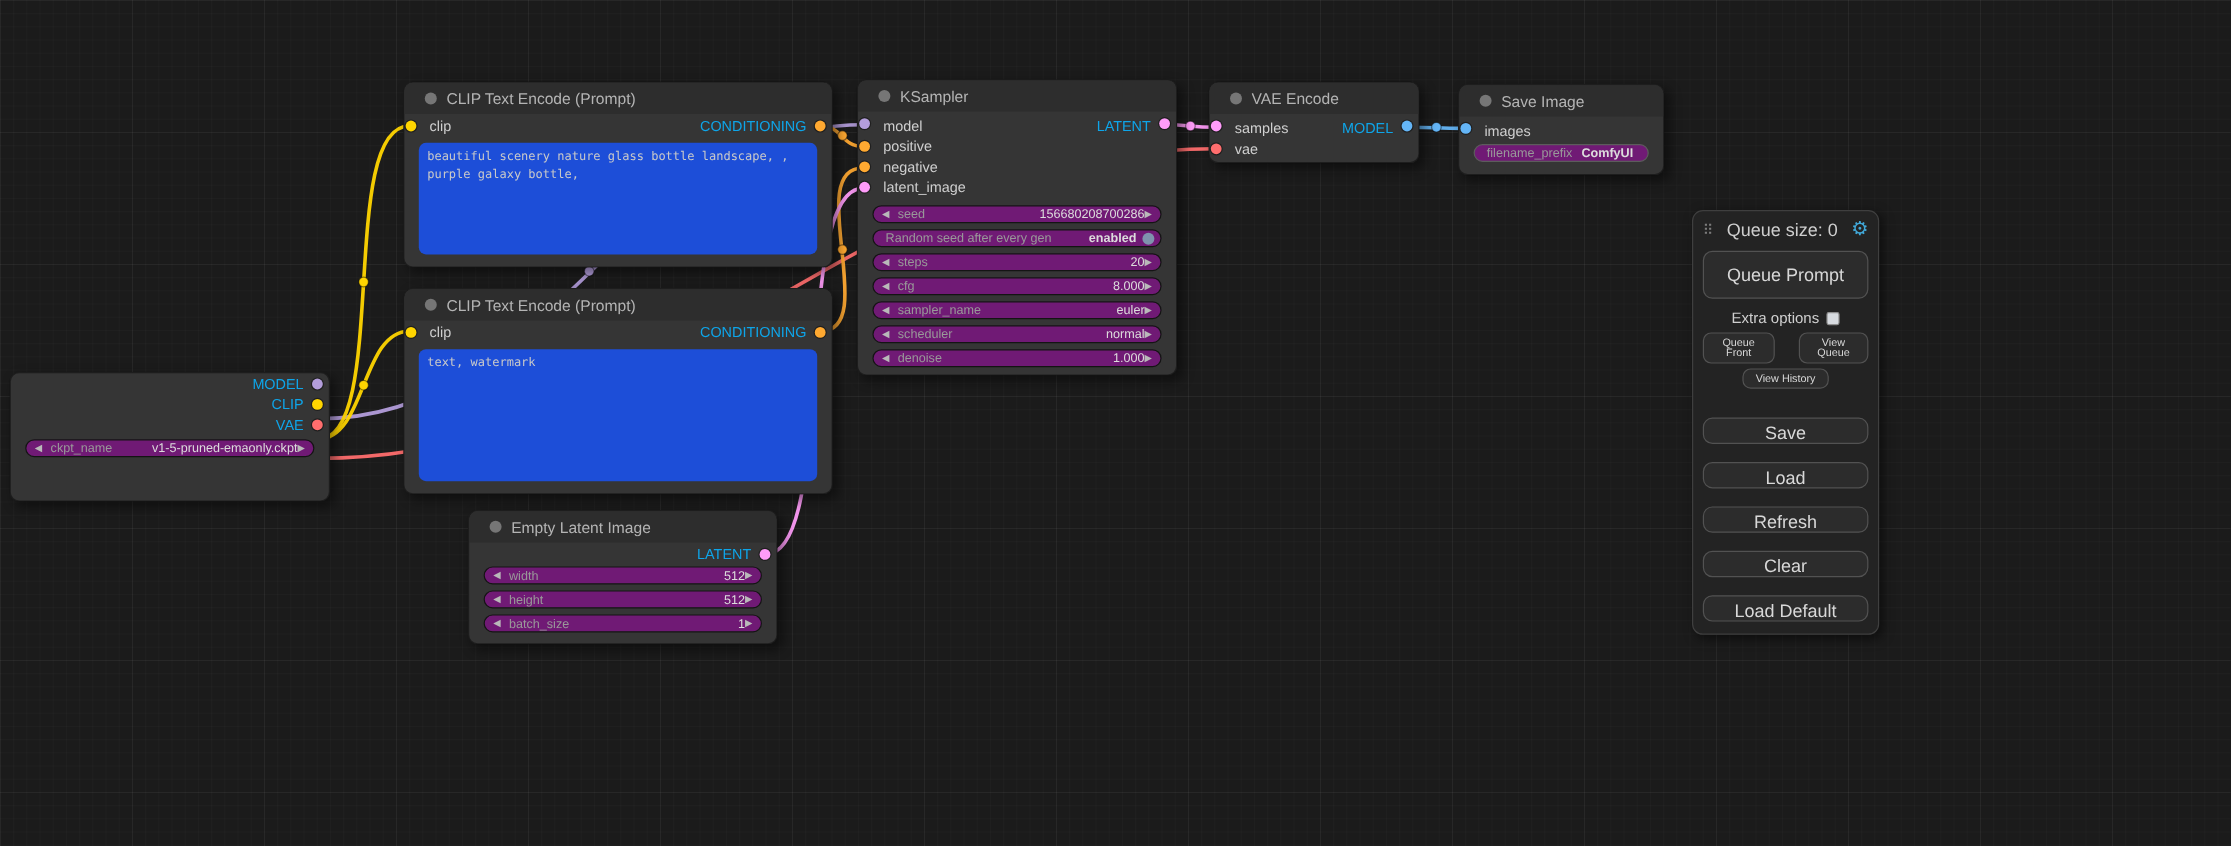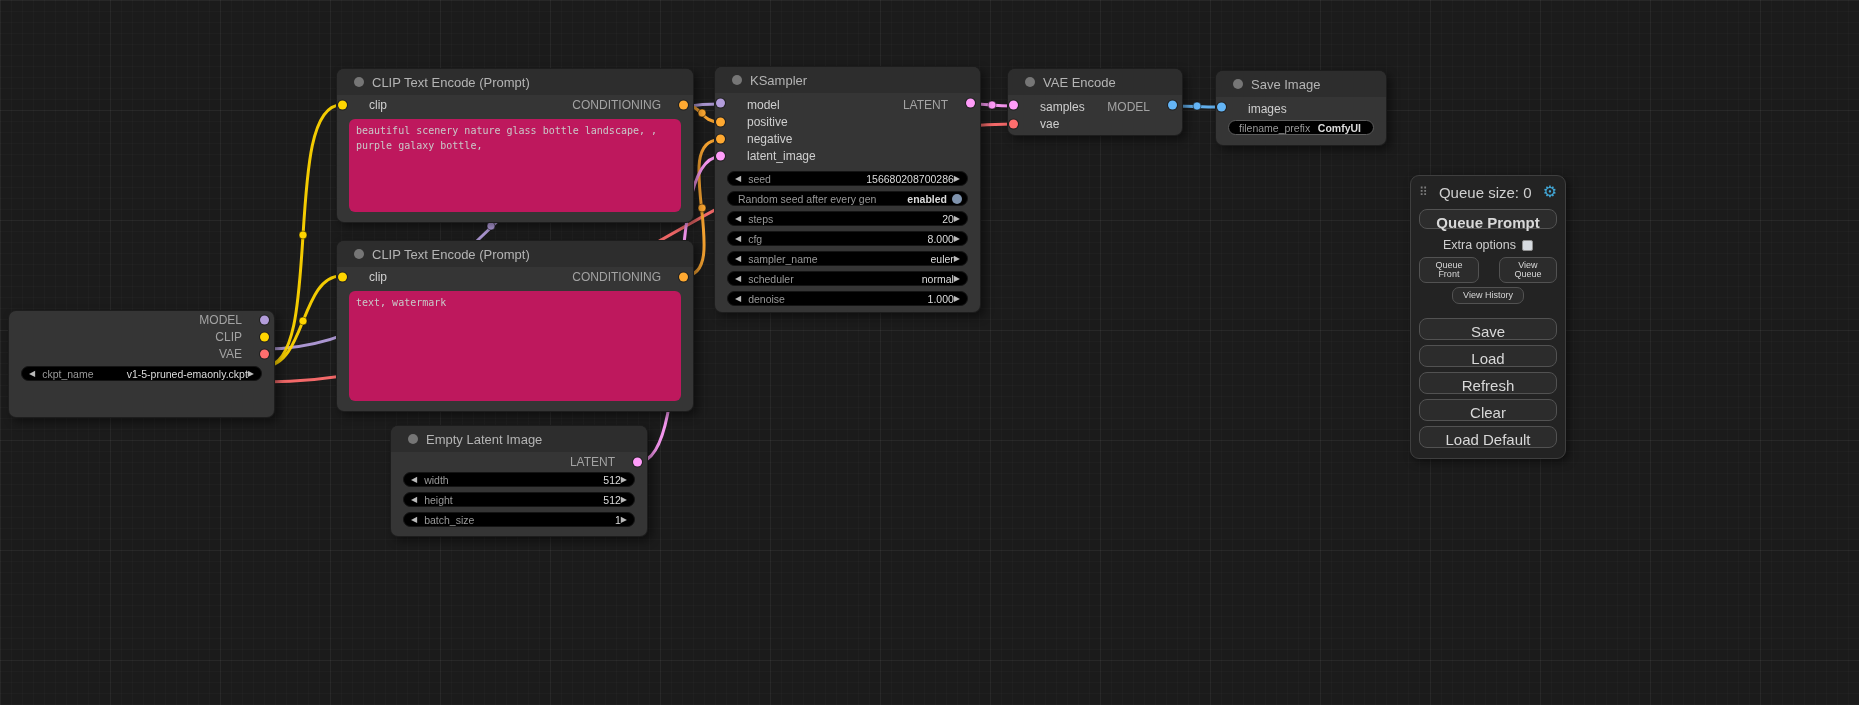--- a/index.html
+++ b/index.html
@@ -25,44 +25,44 @@
     position:absolute;background:#353535;border:1px solid rgba(0,0,0,.45);
     border-radius:8px;box-shadow:4px 4px 10px rgba(0,0,0,.45);
     display:flex;flex-direction:column;box-sizing:border-box;color:#ccc;
   }
   .node-title{
     height:26px;flex:0 0 26px;background:#2d2d2d;border-radius:7px 7px 0 0;
     display:flex;align-items:center;padding:0 17px;box-sizing:border-box;
   }
   .tdot{width:10px;height:10px;border-radius:50%;background:#767676;margin-right:8px;flex:0 0 auto;}
   .ttext{font-size:13px;color:#b4b4b4;white-space:nowrap;overflow:hidden;}
-  .slot-row{position:relative;height:17px;display:flex;align-items:center;padding:0 32px;font-size:12px;text-align:right;}
+  .slot-row{position:relative;height:17px;display:flex;align-items:center;padding:0 21px;font-size:12px;text-align:right;}
   .slot-row.tall{height:20px;}
   .in-label{color:#cfcfcf;}
-  .out-label{margin-left:auto;color:#a3a3a3;}
+  .out-label{margin-left:auto;color:#0ea5e9;}
   .dot{position:absolute;top:50%;transform:translateY(-50%);width:9px;height:9px;border-radius:50%;box-shadow:0 0 0 1px rgba(0,0,0,.4);}
   .dot.in{left:1px;}
   .dot.out{right:5px;}
   .c-model{background:#b39ddb}.c-clip{background:#ffd500}.c-vae{background:#ff6e6e}
   .c-cond{background:#ffa931}.c-latent{background:#ff9cf9}.c-image{background:#64b5f6}
 
   .widget{
-    height:15px;flex:0 0 15px;margin:0 12px 5px 12px;background:#000000;
+    height:15px;flex:0 0 15px;margin:0 12px 5px 12px;background:#701a75;
     border:1px solid #141414;border-radius:8px;display:flex;align-items:center;
     padding:0 7px;box-sizing:border-box;font-size:10.5px;color:#999;
   }
   .widget .arrow{font-size:8px;color:#b9b9b9;flex:0 0 auto;line-height:1;}
   .widget .wlabel{margin-left:7px;white-space:nowrap;}
   .widget .wvalue{margin-left:auto;margin-right:0;color:#dcdcdc;white-space:nowrap;}
   .widget.no-arrows .wlabel{margin-left:3px;}
   .widget.no-arrows .wvalue{margin-right:5px;font-weight:bold;}
   .widget.bordered{border:1px solid #5c5c5c;}
   .knob{width:10px;height:10px;border-radius:50%;background:#7f93ad;flex:0 0 auto;margin-right:-2px;}
   .textbox{
-    flex:1 1 auto;margin:4px 12px 10px 12px;background:#be185d;border-radius:6px;
+    flex:1 1 auto;margin:4px 12px 10px 12px;background:#1d4ed8;border-radius:6px;
     padding:5px 7px;font-family:"DejaVu Sans Mono",monospace;font-size:10px;
     line-height:1.45;color:#c9c9c9;white-space:pre-wrap;word-break:break-word;
     overflow:hidden;box-sizing:border-box;
   }
   .pad-top{padding-top:3px;}
 
   
   #menu{
     position:absolute;left:1410px;top:175px;width:156px;background:#232323;
     border:1px solid #3f3f3f;border-radius:9px;box-shadow:3px 3px 9px rgba(0,0,0,.5);
@@ -70,22 +70,22 @@
   }
   .menu-header{display:flex;align-items:center;height:18px;}
   .drag-handle{color:#7c7c7c;font-size:12px;cursor:grab;flex:0 0 auto;}
   .queue-size{flex:1 1 auto;text-align:center;font-size:15px;color:#cfcfcf;}
   .gear{color:#41a8d8;font-size:16px;line-height:1;flex:0 0 auto;cursor:pointer;}
   .btn{
     display:block;width:100%;box-sizing:border-box;background:#2c2c2c;color:#d8d8d8;
     border:1px solid #525252;border-radius:8px;font-family:"Liberation Sans",sans-serif;
     font-size:15px;line-height:1;padding:5px 0;text-align:center;cursor:pointer;
   }
-  .btn.big{margin-top:8px;height:20px;font-weight:bold;}
-  .btn.row5{height:22px;margin-top:5px;}
+  .btn.big{margin-top:8px;height:40px;}
+  .btn.row5{height:22px;margin-top:15px;}
   .extra-row{display:flex;align-items:center;justify-content:center;gap:6px;margin-top:9px;font-size:12.5px;color:#cfcfcf;}
   .checkbox{width:11px;height:11px;background:#d7dbe0;border:1px solid #8f8f8f;border-radius:2px;box-sizing:border-box;}
   .small-row{display:flex;gap:20px;margin-top:5px;justify-content:center;}
   .btn.small{font-size:9px;padding:3px 5px;border-radius:7px;width:auto;flex:1 1 auto;}
   .btn.small.hist{flex:0 0 auto;width:72px;margin:4px auto 0 auto;display:block;}
   .gap{height:9px;}
 </style>
 </head>
 <body>
 

